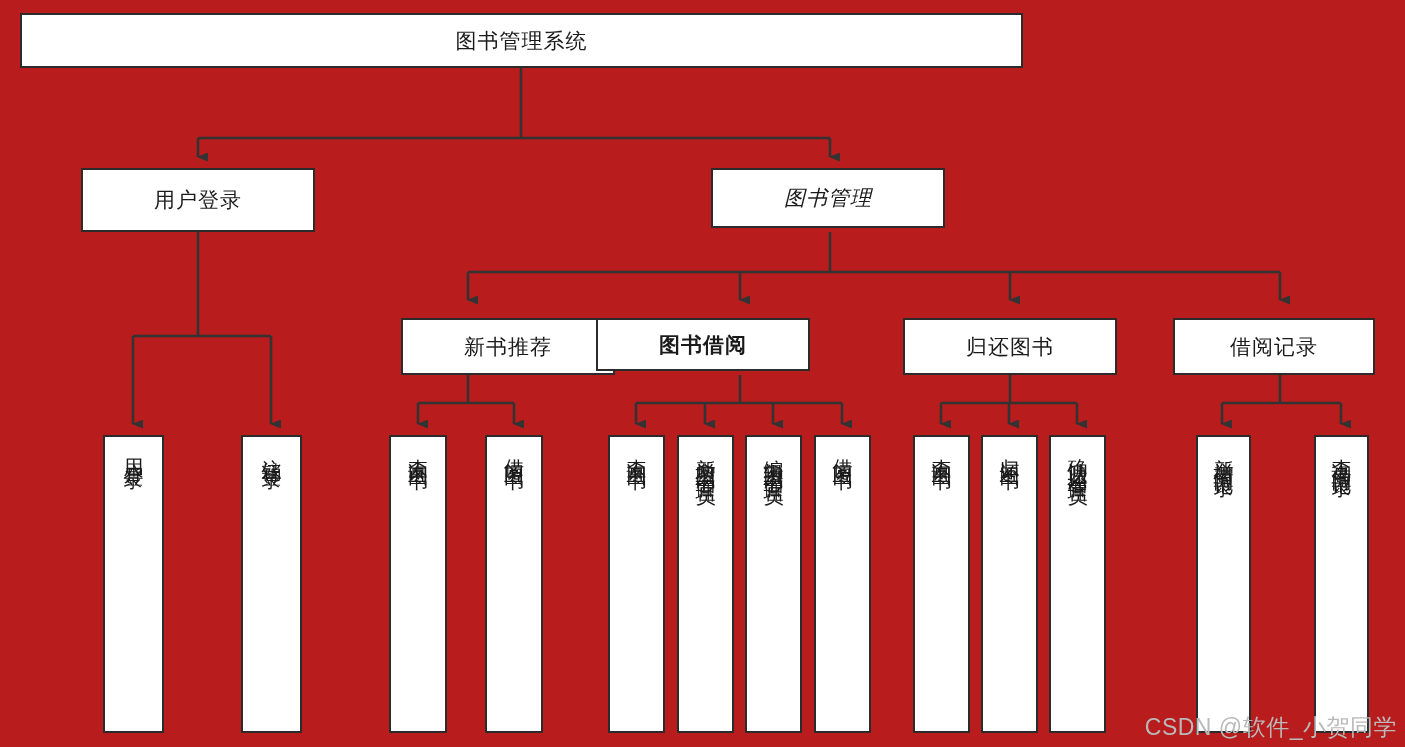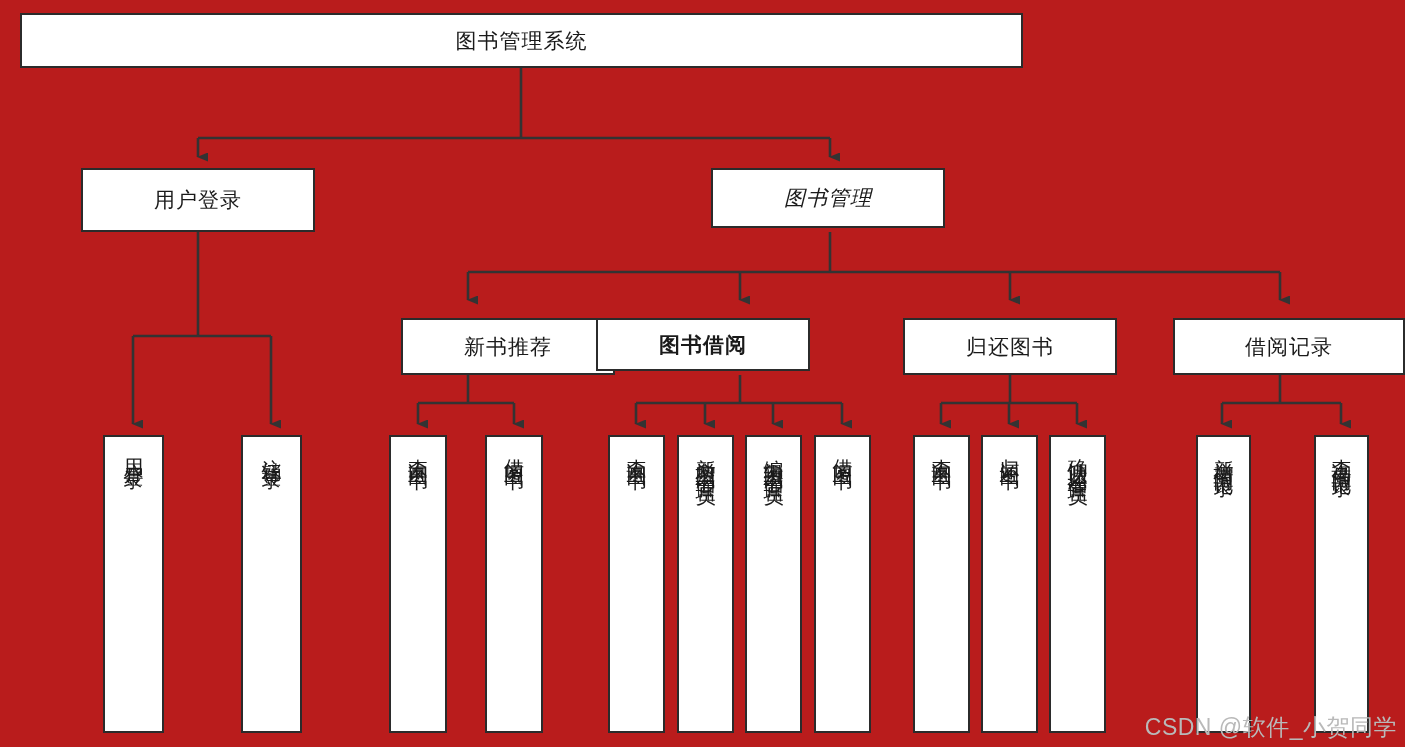--- a/index.html
+++ b/index.html
@@ -136,21 +136,21 @@
 
   <div class="node horiz" style="left:361px; top:318px; width:214px; height:57px;margin-left:40px;">
     <span class="hlabel">新书推荐</span>
   </div>
   <div class="node horiz" style="left:596px; top:318px; width:214px; height:53px;font-weight:bold;">
     <span class="hlabel">图书借阅</span>
   </div>
   <div class="node horiz" style="left:903px; top:318px; width:214px; height:57px;">
     <span class="hlabel">归还图书</span>
   </div>
-  <div class="node horiz" style="left:1173px; top:318px; width:232px; height:57px;">
+  <div class="node horiz" style="left:1173px; top:318px; width:202px; height:57px;">
     <span class="hlabel">借阅记录</span>
   </div>
 
   <div class="node vert" style="left:103px; top:435px; width:61px; height:298px;">
     <span class="vlabel">用户登录</span>
   </div>
   <div class="node vert" style="left:241px; top:435px; width:61px; height:298px;">
     <span class="vlabel">注销登录</span>
   </div>
 

